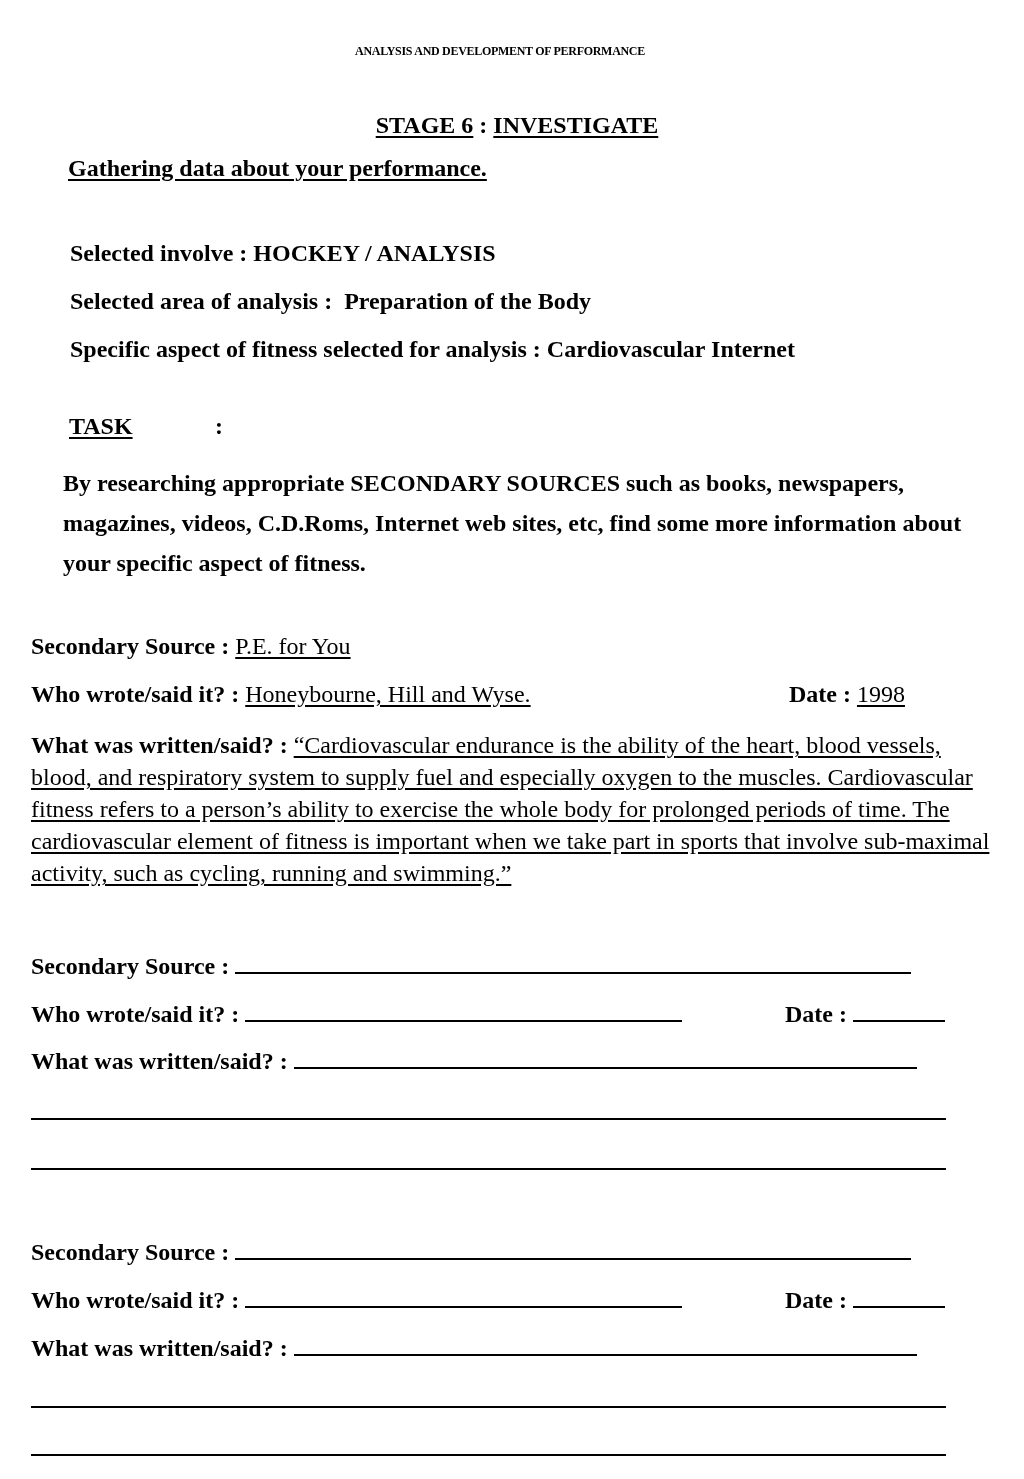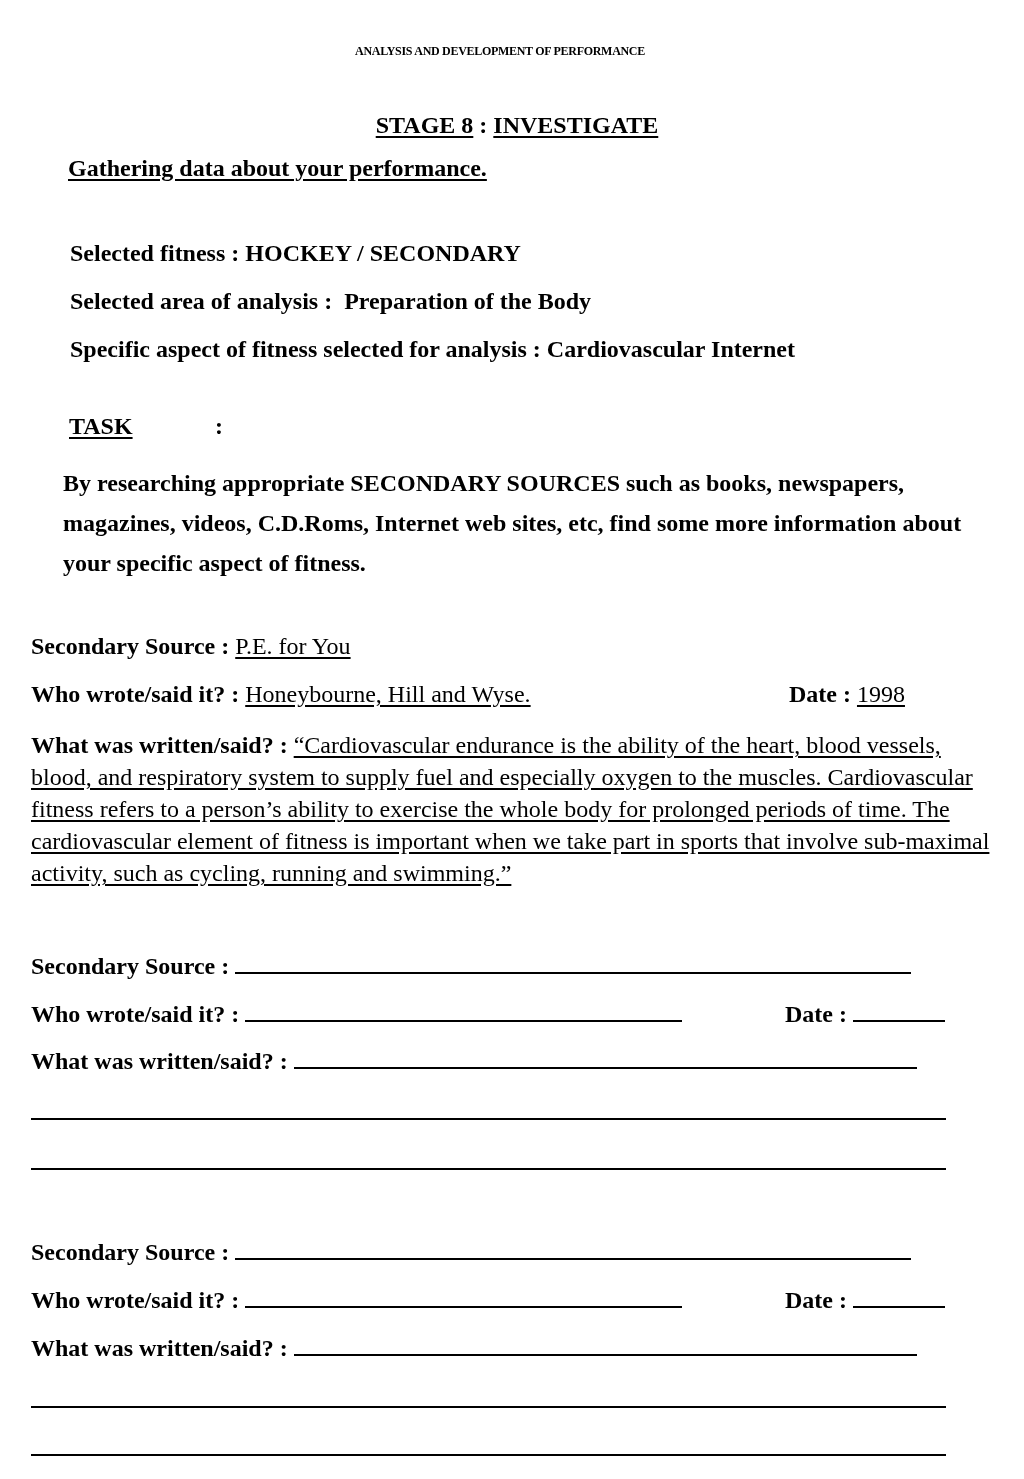--- a/index.html
+++ b/index.html
@@ -19,26 +19,26 @@
   .quote .lbl { font-weight: bold; }
   .quote .val { text-decoration: underline; text-underline-offset: 3px; }
   .blank { display: inline-block; border-bottom: 2px solid #000; height: 20px; vertical-align: baseline; }
   .fullblank { position: absolute; left: 31px; width: 915px; border-bottom: 2px solid #000; height: 0; }
 </style>
 </head>
 <body>
 
 <div class="abs title">ANALYSIS AND DEVELOPMENT OF PERFORMANCE</div>
 <div class="abs stage">
-  <span class="u">STAGE 8</span><span> : </span><span class="u">INVESTIGATE</span>
+  <span class="u">STAGE 6</span><span> : </span><span class="u">INVESTIGATE</span>
 </div>
 <div class="abs gather u">Gathering data about your performance.</div>
 
 <div class="abs line24" style="top:240px;left:70px;">
-  <span>Selected fitness : </span><span>HOCKEY / SECONDARY</span>
+  <span>Selected involve : </span><span>HOCKEY / ANALYSIS</span>
 </div>
 <div class="abs line24" style="top:288px;left:70px;">
   <span style="white-space:pre">Selected area of analysis :  </span><span>Preparation of the Body</span>
 </div>
 <div class="abs line24" style="top:336px;left:70px;">
   <span>Specific aspect of fitness selected for analysis : </span><span>Cardiovascular Internet</span>
 </div>
 
 <div class="abs line24" style="top:413px;left:69px;">
   <span class="u" style="display:inline-block;width:142px;">TASK</span><span style="margin-left:4px;">:</span>

